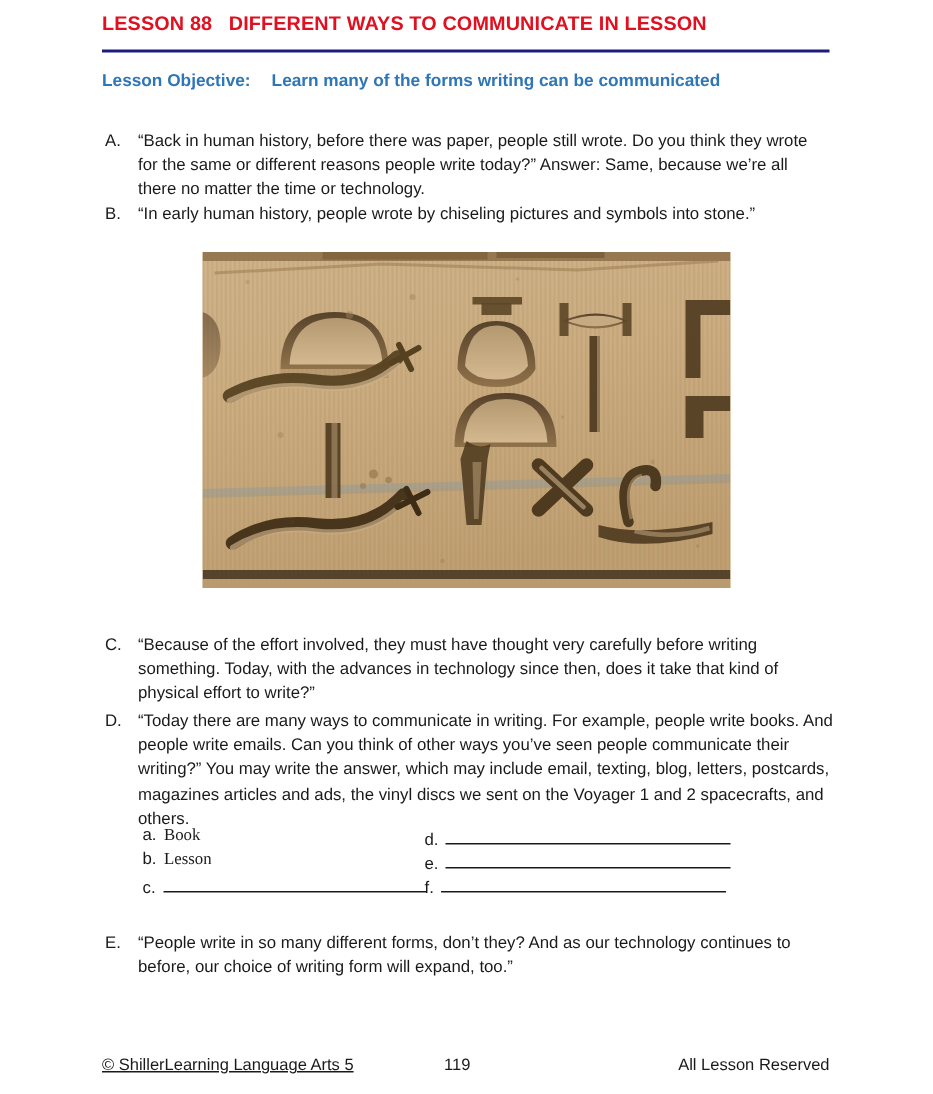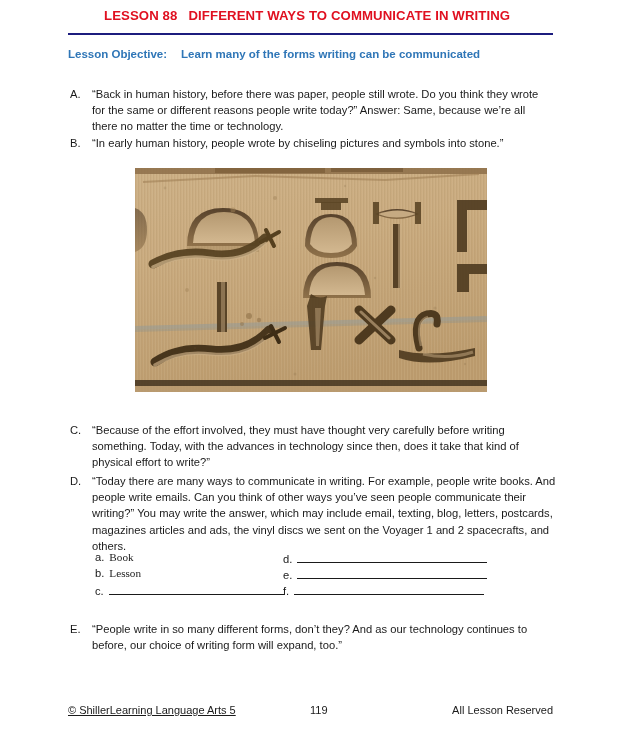--- a/index.html
+++ b/index.html
@@ -27,21 +27,21 @@
     position: absolute;
     left: 68px;
     top: 8px;
     width: 490px;
     font-size: 13.2px;
     font-weight: bold;
     color: #e01020;
     letter-spacing: 0.1px;
     white-space: nowrap;
   }
-  .lesson-header .lesson-num { margin-right: 11px; margin-left: 36px; }
+  .lesson-header .lesson-num { margin-right: 11px; }
 
   .header-rule {
     position: absolute;
     left: 68px;
     top: 33px;
     width: 485px;
     height: 2px;
     background: #1c1c7e;
   }
 
@@ -144,33 +144,33 @@
     left: 68px;
     top: 704px;
     width: 485px;
     font-size: 11px;
     color: #1a1a1a;
   }
   .footer .f-left {
     position: absolute; left: 0; top: 0; white-space: nowrap; text-decoration: underline;
   }
   .footer .f-center {
-    position: absolute; left: 242px; top: 0; white-space: nowrap;
+    position: absolute; left: 228px; top: 0; white-space: nowrap;
   }
   .footer .f-right {
     position: absolute; right: 0; top: 0; white-space: nowrap;
   }
 </style>
 </head>
 <body>
 
 <div class="page">
 
   <div class="lesson-header">
-    <span class="lesson-num">LESSON 88</span><span>DIFFERENT WAYS TO COMMUNICATE IN WRITING</span>
+    <span class="lesson-num">LESSON 88</span><span>DIFFERENT WAYS TO COMMUNICATE IN LESSON</span>
   </div>
   <div class="header-rule"></div>
 
   <div class="objective">
     <span class="obj-label">Lesson Objective:</span><span>Learn many of the forms writing can be communicated</span>
   </div>
 
   <div class="item" id="item-a">
     <span class="marker">A.</span>
     <span class="body">“Back in human history, before there was paper, people still wrote. Do you think they wrote for the same or different reasons people write today?” Answer: Same, because we’re all there no matter the time or technology.</span>

